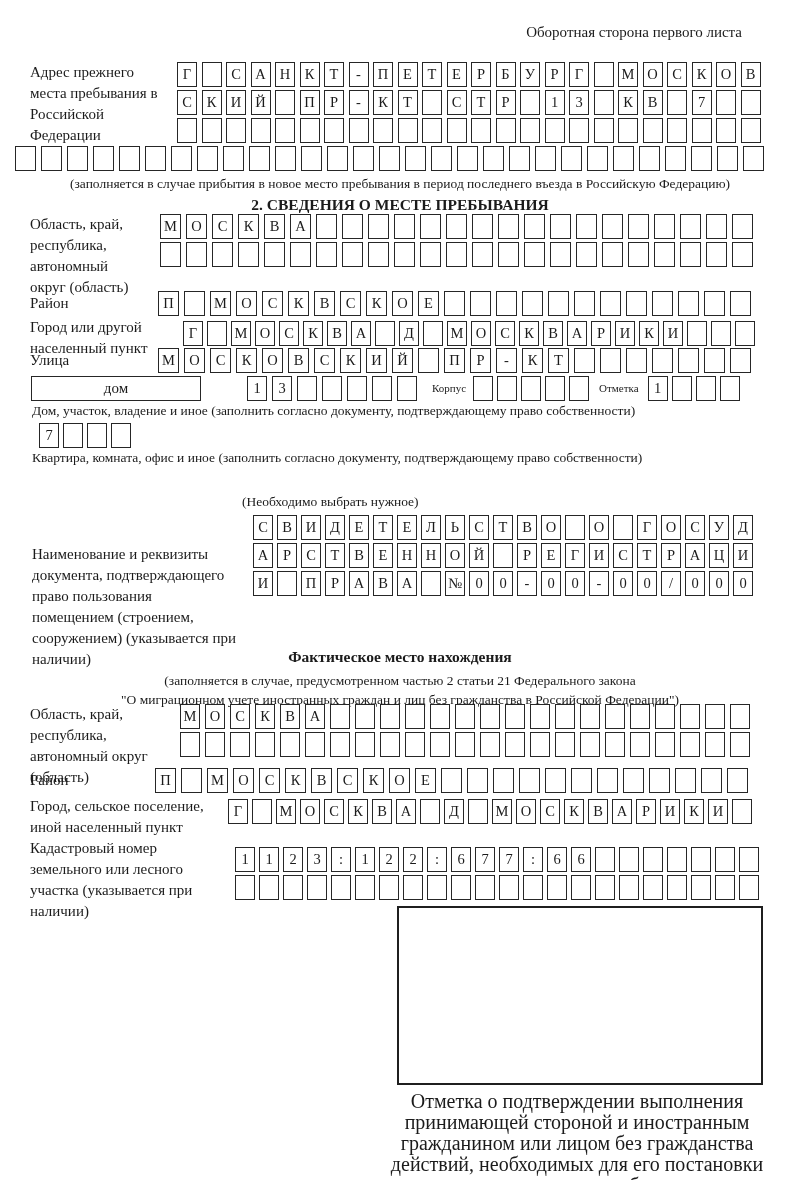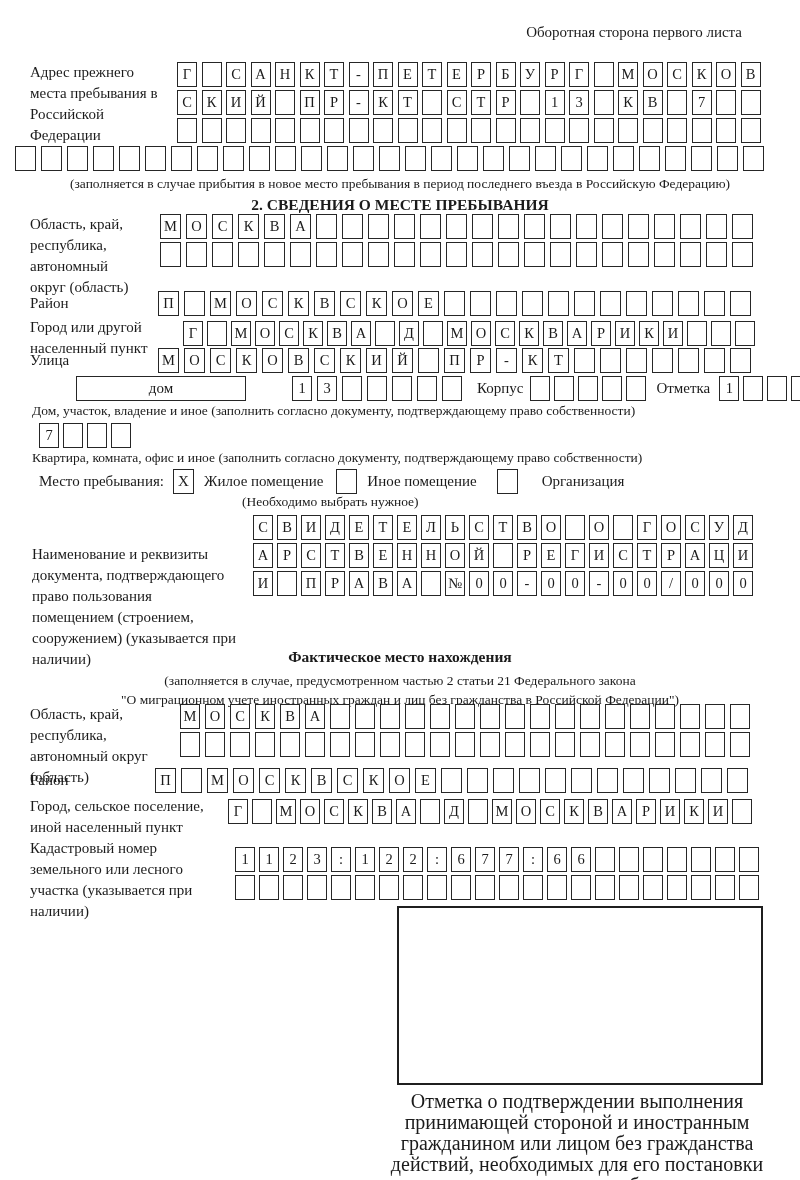--- a/index.html
+++ b/index.html
@@ -18,23 +18,23 @@
     display:inline-block;box-sizing:border-box;border:1.6px solid #262626;
     height:25px;text-align:center;font-size:14.5px;line-height:22px;
     vertical-align:top;background:#fff;
   }
   .p245 .cell{width:20px;margin-right:4.5px;}
   .p26  .cell{width:21px;margin-right:5px;}
   .p25  .cell{width:20px;margin-right:5px;}
   .p24  .cell{width:20px;margin-right:4px;}
   .namedbox{
     display:inline-block;box-sizing:border-box;border:1.6px solid #262626;
-    height:25px;text-align:center;font-size:15px;line-height:22px;vertical-align:top;background:#fff;margin-left:45px;
+    height:25px;text-align:center;font-size:15px;line-height:22px;vertical-align:top;background:#fff;
   }
-  .inline-lbl{display:inline-block;font-size:15px;line-height:25px;vertical-align:top;}
+  .inline-lbl{display:inline-block;font-size:11px;line-height:25px;vertical-align:top;}
   .chk{
     display:inline-block;box-sizing:border-box;width:21px;height:25px;border:1.6px solid #262626;
     text-align:center;font-size:15px;line-height:22px;vertical-align:top;background:#fff;
   }
   .flexrow{display:flex;align-items:flex-start;}
   .stamp-box{box-sizing:border-box;border:2px solid #1f1f1f;background:#fff;}
   .caption{font-size:20px;line-height:21px;text-align:center;}
 </style>
 </head>
 <body>
@@ -73,29 +73,20 @@
     <span class="inline-lbl" style="margin-left:6px;margin-right:9px;">Отметка</span>
     <span class="boxrow p24"><span class="cell">1</span><span class="cell">&nbsp;</span><span class="cell">&nbsp;</span><span class="cell">&nbsp;</span></span>
   </div>
   <div class="abs smallnote" style="left:32px;top:403px;">Дом, участок, владение и иное (заполнить согласно документу, подтверждающему право собственности)</div>
 
   <div class="abs flexrow" style="left:31px;top:423px;">
     <span class="boxrow p24" style="margin-left:8px;"><span class="cell">7</span><span class="cell">&nbsp;</span><span class="cell">&nbsp;</span><span class="cell">&nbsp;</span></span>
   </div>
   <div class="abs smallnote" style="left:32px;top:450px;">Квартира, комната, офис и иное (заполнить согласно документу, подтверждающему право собственности)</div>
 
-  <div class="abs flexrow" style="left:39px;top:469px;">
-    <span class="inline-lbl">Место пребывания:</span>
-    <span class="chk" style="margin-left:9px;">X</span>
-    <span class="inline-lbl" style="margin-left:10px;">Жилое помещение</span>
-    <span class="chk" style="margin-left:13px;"></span>
-    <span class="inline-lbl" style="margin-left:10px;">Иное помещение</span>
-    <span class="chk" style="margin-left:20px;"></span>
-    <span class="inline-lbl" style="margin-left:24px;">Организация</span>
-  </div>
   <div class="abs smallnote" style="left:242px;top:494px;">(Необходимо выбрать нужное)</div>
 
   <div class="abs flabel" style="left:32px;top:516px;width:205px;margin-top:28px;">Наименование и реквизиты документа, подтверждающего право пользования помещением (строением, сооружением) (указывается при наличии)</div>
   <div class="abs boxrow p24" style="left:253px;top:515px;"><span class="cell">С</span><span class="cell">В</span><span class="cell">И</span><span class="cell">Д</span><span class="cell">Е</span><span class="cell">Т</span><span class="cell">Е</span><span class="cell">Л</span><span class="cell">Ь</span><span class="cell">С</span><span class="cell">Т</span><span class="cell">В</span><span class="cell">О</span><span class="cell">&nbsp;</span><span class="cell">О</span><span class="cell">&nbsp;</span><span class="cell">Г</span><span class="cell">О</span><span class="cell">С</span><span class="cell">У</span><span class="cell">Д</span></div>
   <div class="abs boxrow p24" style="left:253px;top:543px;"><span class="cell">А</span><span class="cell">Р</span><span class="cell">С</span><span class="cell">Т</span><span class="cell">В</span><span class="cell">Е</span><span class="cell">Н</span><span class="cell">Н</span><span class="cell">О</span><span class="cell">Й</span><span class="cell">&nbsp;</span><span class="cell">Р</span><span class="cell">Е</span><span class="cell">Г</span><span class="cell">И</span><span class="cell">С</span><span class="cell">Т</span><span class="cell">Р</span><span class="cell">А</span><span class="cell">Ц</span><span class="cell">И</span></div>
   <div class="abs boxrow p24" style="left:253px;top:571px;"><span class="cell">И</span><span class="cell">&nbsp;</span><span class="cell">П</span><span class="cell">Р</span><span class="cell">А</span><span class="cell">В</span><span class="cell">А</span><span class="cell">&nbsp;</span><span class="cell">№</span><span class="cell">0</span><span class="cell">0</span><span class="cell">-</span><span class="cell">0</span><span class="cell">0</span><span class="cell">-</span><span class="cell">0</span><span class="cell">0</span><span class="cell">/</span><span class="cell">0</span><span class="cell">0</span><span class="cell">0</span></div>
 
   <div class="abs sect-title center" style="top:648px;">Фактическое место нахождения</div>
   <div class="abs smallnote center" style="top:673px;">(заполняется в случае, предусмотренном частью 2 статьи 21 Федерального закона</div>
   <div class="abs smallnote center" style="top:692px;">"О миграционном учете иностранных граждан и лиц без гражданства в Российской Федерации")</div>

